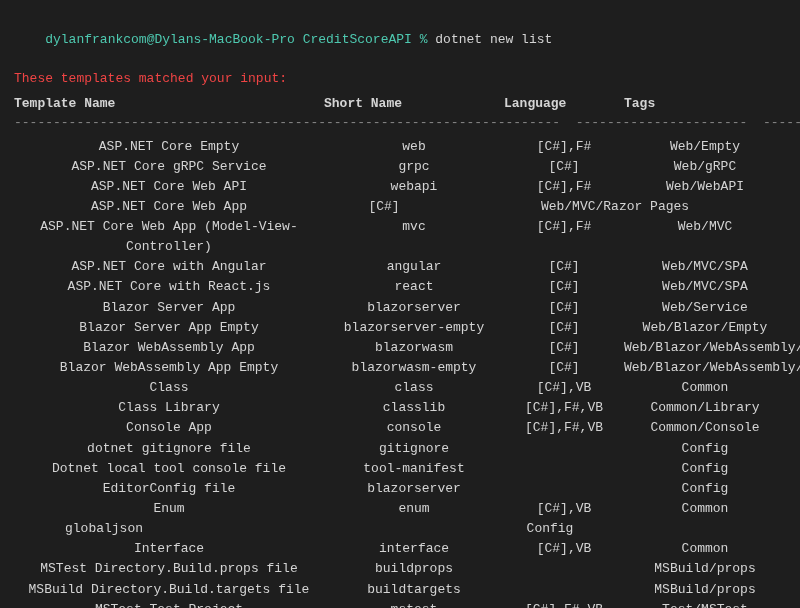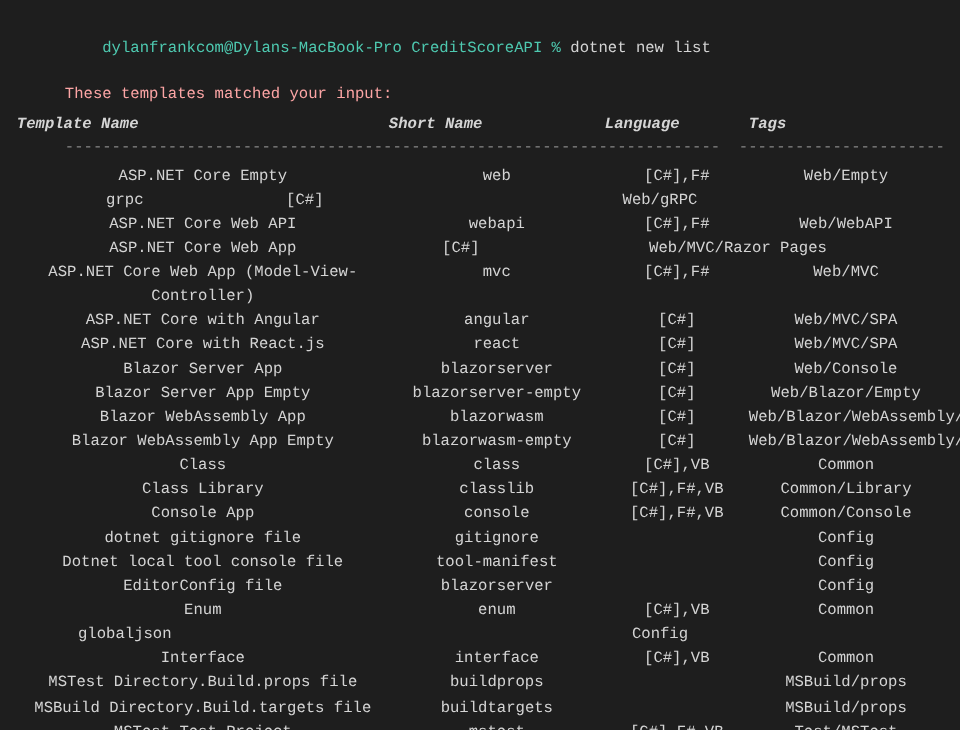--- a/index.html
+++ b/index.html
@@ -12,41 +12,39 @@
       color: #d4d4d4;
       font-family: 'Courier New', Courier, monospace;
       font-size: 13px;
       padding: 10px 14px;
       width: 800px;
       min-height: 608px;
     }
     .terminal-line {
       white-space: pre;
       line-height: 1.5;
-      margin-left: 40px;
     }
     .prompt {
       color: #4ec9b0;
     }
     .command {
       color: #d4d4d4;
     }
     .header-text {
-      color: #fca5a5;
+      color: #ef4444;
       margin-bottom: 8px;
     }
     .table-container {
       margin-top: 4px;
     }
     .table-header {
       display: flex;
       color: #d4d4d4;
       font-weight: bold;
       margin-bottom: 2px;
-      font-style: italic;
     }
     .divider {
       color: #888;
       margin-bottom: 4px;
     }
     .table-row-item {
       display: flex;
       line-height: 1.55;
       text-align: center;
     }
@@ -84,20 +82,21 @@
     </div>
     <div class="terminal-line divider">----------------------------------------------------------------------  ----------------------  ----------  -------------------------------------------</div>
     <div id="table-rows">
         <div class="table-row-item">
     <span class="col-name">ASP.NET Core Empty</span>
     <span class="col-short">web</span>
     <span class="col-lang">[C#],F#</span>
     <span class="col-tags">Web/Empty</span>
   </div>
         <div class="table-row-item">
+    <span class="col-name">ASP.NET Core gRPC Service</span>
     <span class="col-short">grpc</span>
     <span class="col-lang">[C#]</span>
     <span class="col-tags">Web/gRPC</span>
   </div>
         <div class="table-row-item">
     <span class="col-name">ASP.NET Core Web API</span>
     <span class="col-short">webapi</span>
     <span class="col-lang">[C#],F#</span>
     <span class="col-tags">Web/WebAPI</span>
   </div>
@@ -121,21 +120,21 @@
         <div class="table-row-item">
     <span class="col-name">ASP.NET Core with React.js</span>
     <span class="col-short">react</span>
     <span class="col-lang">[C#]</span>
     <span class="col-tags">Web/MVC/SPA</span>
   </div>
         <div class="table-row-item">
     <span class="col-name">Blazor Server App</span>
     <span class="col-short">blazorserver</span>
     <span class="col-lang">[C#]</span>
-    <span class="col-tags">Web/Console</span>
+    <span class="col-tags">Web/Service</span>
   </div>
         <div class="table-row-item">
     <span class="col-name">Blazor Server App Empty</span>
     <span class="col-short">blazorserver-empty</span>
     <span class="col-lang">[C#]</span>
     <span class="col-tags">Web/Blazor/Empty</span>
   </div>
         <div class="table-row-item">
     <span class="col-name">Blazor WebAssembly App</span>
     <span class="col-short">blazorwasm</span>

